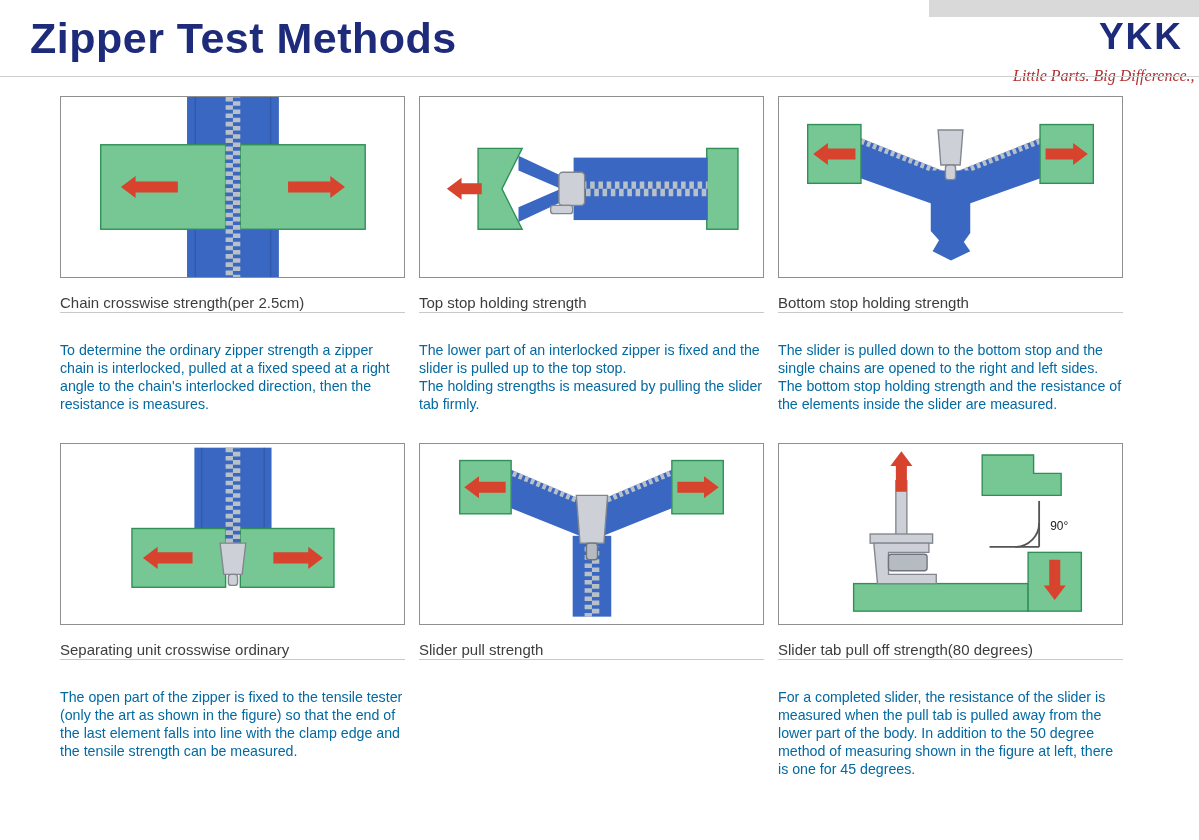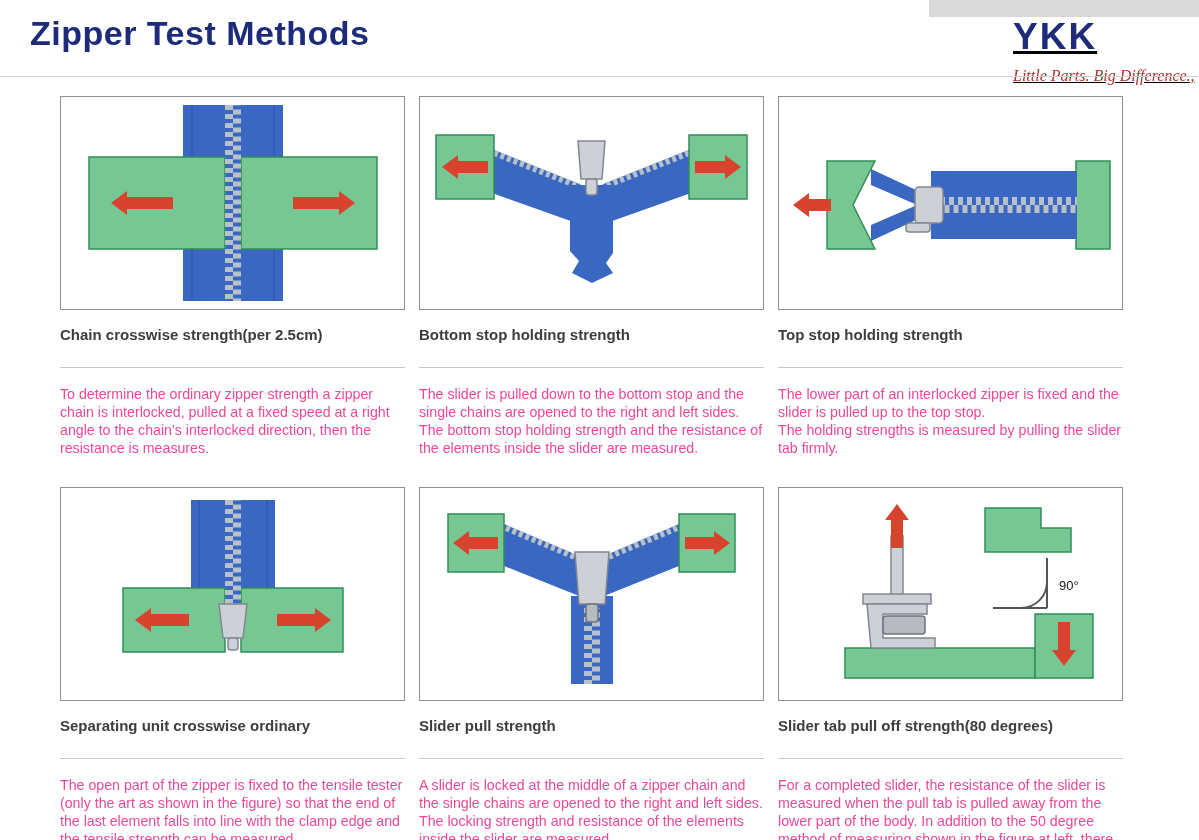--- a/index.html
+++ b/index.html
@@ -4,33 +4,33 @@
 <style>
   :root{
     --navy:#1e2b7a; --red:#d8432e; --green:#76c794; --blue:#3a67c1;
   }
   *{margin:0;padding:0;box-sizing:border-box;}
   body{background:#e8e8e8;font-family:"Liberation Sans",sans-serif;}
   .page{width:1199px;height:840px;background:#ffffff;position:relative;overflow:hidden;margin:0 auto;}
 
   
   .corner-strip{position:absolute;top:0;right:0;width:270px;height:17px;background:#d9d9d9;}
-  .page-title{position:absolute;left:30px;top:14px;font-size:34px;font-weight:bold;color:var(--navy);letter-spacing:0.5px;}
-  .logo{position:absolute;right:16px;top:18px;text-align:left;width:170px;text-decoration:underline;}
+  .page-title{position:absolute;left:30px;top:14px;font-size:43px;font-weight:bold;color:var(--navy);letter-spacing:0.5px;}
+  .logo{position:absolute;right:16px;top:18px;text-align:right;width:170px;}
   .logo-brand{font-size:37px;font-weight:bold;color:var(--navy);letter-spacing:2px;line-height:1;}
   .logo-tagline{font-size:16px;color:#b03030;font-style:italic;font-family:"Liberation Serif",serif;margin-top:12px;white-space:nowrap;}
   .header-rule{position:absolute;top:76px;left:0;width:1199px;border-top:1px solid #cfcfcf;}
 
   
   .grid{position:absolute;top:96px;left:60px;width:1063px;display:grid;grid-template-columns:345px 345px 345px;column-gap:14px;row-gap:30px;}
   .card{width:345px;}
-  .fig{height:214px;border:1px solid #8f8f8f;background:#fff;}
+  .fig{height:182px;border:1px solid #8f8f8f;background:#fff;}
   .fig svg{display:block;width:100%;height:100%;}
-  .card-heading{margin-top:16px;padding-bottom:24px;border-bottom:1px solid #c9c9c9;font-size:15px;font-weight:bold;color:#3d3d3d;}
-  .card-body{margin-top:17px;font-size:14.2px;line-height:1.27;color:#ec4899;white-space:pre-line;}
+  .card-heading{margin-top:16px;padding-bottom:1px;border-bottom:1px solid #c9c9c9;font-size:15px;font-weight:normal;color:#3d3d3d;}
+  .card-body{margin-top:28px;font-size:14.2px;line-height:1.27;color:#0369a1;white-space:pre-line;}
 
   
   .clamp{fill:var(--green);stroke:#2f8f57;stroke-width:1.5;}
   .fill-blue{fill:var(--blue);}
   .fill-red{fill:var(--red);}
   .teeth{stroke:#b9c1c8;stroke-width:8;fill:none;}
   .teeth-sm{stroke:#b9c1c8;stroke-width:6;fill:none;}
   .tape-stitch{stroke:#2a4f9e;stroke-width:1.5;opacity:.55;}
   .slider{fill:#cdd1d7;stroke:#82878f;stroke-width:1.5;}
   .slider-dark{fill:#b6bbc2;stroke:#6f747c;stroke-width:1.5;}
@@ -69,60 +69,60 @@
           <polygon points="294,98 278,86 278,92 232,92 232,104 278,104 278,110" class="fill-red"></polygon>
         </svg>
       </div>
       <div class="card-heading">Chain crosswise strength(per 2.5cm)</div>
       <div class="card-body">To determine the ordinary zipper strength a zipper chain is interlocked, pulled at a fixed speed at a right angle to the chain's interlocked direction, then the resistance is measures.</div>
     </div>
 
     <div class="card">
       <div class="fig">
         <svg viewBox="0 0 343 196">
+          <rect x="297" y="56" width="34" height="88" class="clamp"></rect>
+          <rect x="152" y="66" width="146" height="68" class="fill-blue"></rect>
+          <line x1="152" y1="96" x2="298" y2="96" class="teeth" stroke-dasharray="5 4"></line>
+          <line x1="152" y1="104" x2="298" y2="104" class="teeth" stroke-dasharray="5 4" stroke-dashoffset="4.5"></line>
+          <polygon points="152,92 92,64 92,80 152,106" class="fill-blue"></polygon>
+          <polygon points="152,108 92,136 92,120 152,94" class="fill-blue"></polygon>
+          <polygon points="48,56 96,56 74,100 96,144 48,144" class="clamp"></polygon>
+          <g>
+            <rect x="136" y="82" width="28" height="36" rx="4" class="slider"></rect>
+            <rect x="127" y="118" width="24" height="9" rx="3" class="slider"></rect>
+          </g>
+          <polygon points="14,100 30,88 30,94 52,94 52,106 30,106 30,112" class="fill-red"></polygon>
+        </svg>
+      </div>
+      <div class="card-heading">Top stop holding strength</div>
+      <div class="card-body">The lower part of an interlocked zipper is fixed and the slider is pulled up to the top stop.
+The holding strengths is measured by pulling the slider tab firmly.</div>
+    </div>
+
+    <div class="card">
+      <div class="fig">
+        <svg viewBox="0 0 343 196">
           <polygon points="72,44 162,80 162,120 72,88" class="fill-blue"></polygon>
           <polygon points="271,44 181,80 181,120 271,88" class="fill-blue"></polygon>
           <line x1="74" y1="48" x2="160" y2="82" class="teeth-sm" stroke-dasharray="4 3"></line>
           <line x1="269" y1="48" x2="183" y2="82" class="teeth-sm" stroke-dasharray="4 3"></line>
           <polygon points="150,80 193,80 193,148 186,158 193,168 172,178 152,168 159,156 150,146" class="fill-blue"></polygon>
           <rect x="16" y="30" width="58" height="64" class="clamp"></rect>
           <rect x="269" y="30" width="58" height="64" class="clamp"></rect>
           <g>
             <polygon points="158,36 185,36 182,74 161,74" class="slider"></polygon>
             <rect x="166" y="74" width="11" height="16" rx="3" class="slider"></rect>
           </g>
           <polygon points="22,62 38,50 38,56 68,56 68,68 38,68 38,74" class="fill-red"></polygon>
           <polygon points="321,62 305,50 305,56 275,56 275,68 305,68 305,74" class="fill-red"></polygon>
         </svg>
       </div>
       <div class="card-heading">Bottom stop holding strength</div>
       <div class="card-body">The slider is pulled down to the bottom stop and the single chains are opened to the right and left sides.
 The bottom stop holding strength and the resistance of the elements inside the slider are measured.</div>
-    </div>
-
-    <div class="card">
-      <div class="fig">
-        <svg viewBox="0 0 343 196">
-          <rect x="297" y="56" width="34" height="88" class="clamp"></rect>
-          <rect x="152" y="66" width="146" height="68" class="fill-blue"></rect>
-          <line x1="152" y1="96" x2="298" y2="96" class="teeth" stroke-dasharray="5 4"></line>
-          <line x1="152" y1="104" x2="298" y2="104" class="teeth" stroke-dasharray="5 4" stroke-dashoffset="4.5"></line>
-          <polygon points="152,92 92,64 92,80 152,106" class="fill-blue"></polygon>
-          <polygon points="152,108 92,136 92,120 152,94" class="fill-blue"></polygon>
-          <polygon points="48,56 96,56 74,100 96,144 48,144" class="clamp"></polygon>
-          <g>
-            <rect x="136" y="82" width="28" height="36" rx="4" class="slider"></rect>
-            <rect x="127" y="118" width="24" height="9" rx="3" class="slider"></rect>
-          </g>
-          <polygon points="14,100 30,88 30,94 52,94 52,106 30,106 30,112" class="fill-red"></polygon>
-        </svg>
-      </div>
-      <div class="card-heading">Top stop holding strength</div>
-      <div class="card-body">The lower part of an interlocked zipper is fixed and the slider is pulled up to the top stop.
-The holding strengths is measured by pulling the slider tab firmly.</div>
     </div>
 
     <div class="card">
       <div class="fig">
         <svg viewBox="0 0 343 196">
           <rect x="130" y="4" width="84" height="130" class="fill-blue"></rect>
           <line x1="138" y1="4" x2="138" y2="134" class="tape-stitch"></line>
           <line x1="206" y1="4" x2="206" y2="134" class="tape-stitch"></line>
           <rect x="62" y="92" width="102" height="64" class="clamp"></rect>
           <rect x="180" y="92" width="102" height="64" class="clamp"></rect>
@@ -154,22 +154,20 @@
           <rect x="259" y="18" width="56" height="58" class="clamp"></rect>
           <g>
             <polygon points="155,56 189,56 185,108 159,108" class="slider"></polygon>
             <rect x="166" y="108" width="12" height="18" rx="3" class="slider-dark"></rect>
           </g>
           <polygon points="33,47 49,35 49,41 78,41 78,53 49,53 49,59" class="fill-red"></polygon>
           <polygon points="310,47 294,35 294,41 265,41 265,53 294,53 294,59" class="fill-red"></polygon>
         </svg>
       </div>
       <div class="card-heading">Slider pull strength</div>
-      <div class="card-body">A slider is locked at the middle of a zipper chain and the single chains are opened to the right and left sides.
-The locking strength and resistance of the elements inside the slider are measured.</div>
     </div>
 
     <div class="card">
       <div class="fig">
         <svg viewBox="0 0 343 196">
           <rect x="66" y="152" width="190" height="30" class="clamp"></rect>
           <rect x="256" y="118" width="58" height="64" class="clamp"></rect>
           <polygon points="206,12 262,12 262,32 292,32 292,56 206,56" class="clamp"></polygon>
           <rect x="112" y="40" width="12" height="62" class="slider"></rect>
           <rect x="84" y="98" width="68" height="10" class="slider"></rect>

